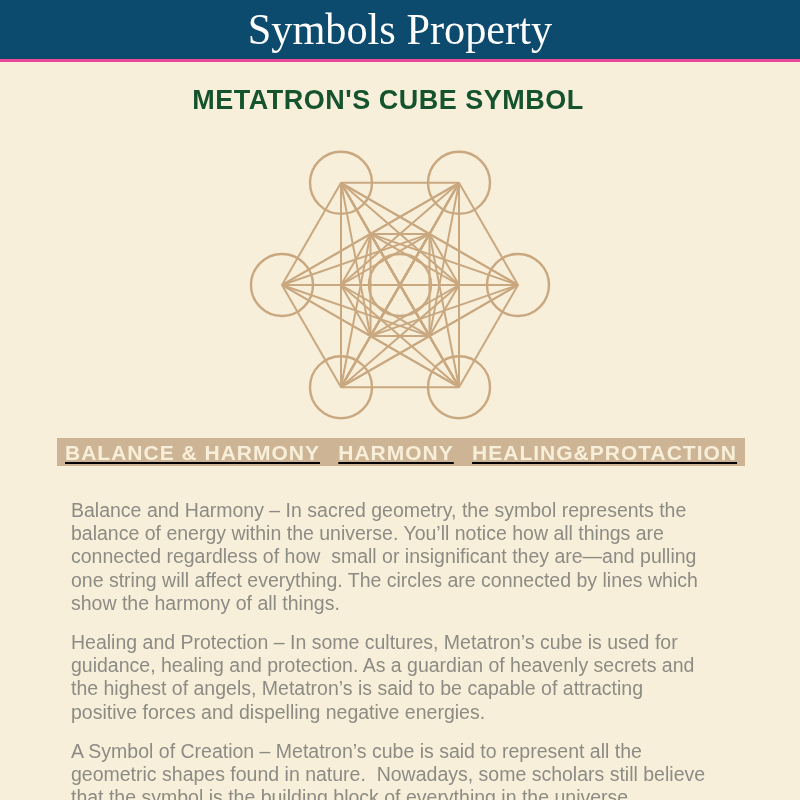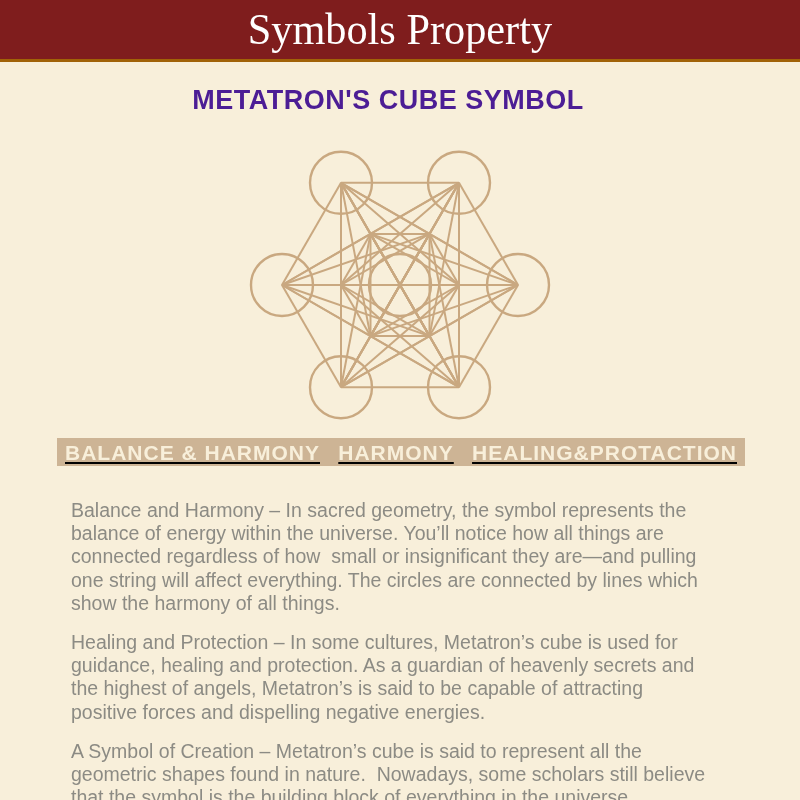--- a/index.html
+++ b/index.html
@@ -1,25 +1,25 @@
 <!DOCTYPE html>
 <html><head>
 <meta charset="utf-8">
 <style>
   html,body{margin:0;padding:0;}
   body{width:800px;height:800px;background:#f8efda;font-family:"Liberation Sans",sans-serif;overflow:hidden;}
   .page{position:relative;width:800px;height:800px;background:#f8efda;}
 
-  .banner{position:absolute;left:0;top:0;width:800px;height:59px;background:#7f1d1d;
-          border-bottom:3px solid #a16207;display:flex;align-items:center;justify-content:center;}
+  .banner{position:absolute;left:0;top:0;width:800px;height:59px;background:#0c4a6e;
+          border-bottom:3px solid #ec4899;display:flex;align-items:center;justify-content:center;}
   .banner-title{font-family:"Liberation Serif",serif;font-size:45px;color:#ffffff;
           letter-spacing:0px;line-height:1;transform:scaleX(0.94);}
 
   .heading{position:absolute;left:0;top:85px;width:776px;text-align:center;
-          font-weight:bold;font-size:27px;letter-spacing:0.5px;color:#4c1d95;
+          font-weight:bold;font-size:27px;letter-spacing:0.5px;color:#14532d;
           transform:scaleY(1.02);}
 
   .symbol-wrap{position:absolute;left:240px;top:145px;width:320px;height:280px;}
   .symbol-wrap svg{display:block;}
 
   .props-bar{position:absolute;left:57px;top:438px;width:688px;height:28px;background:#cdb495;
           display:flex;align-items:center;justify-content:space-between;
           padding:0 8px;box-sizing:border-box;text-decoration:underline;}
   .prop-label{font-weight:bold;font-size:21px;letter-spacing:1px;color:#f8efda;
           white-space:nowrap;line-height:1;}

